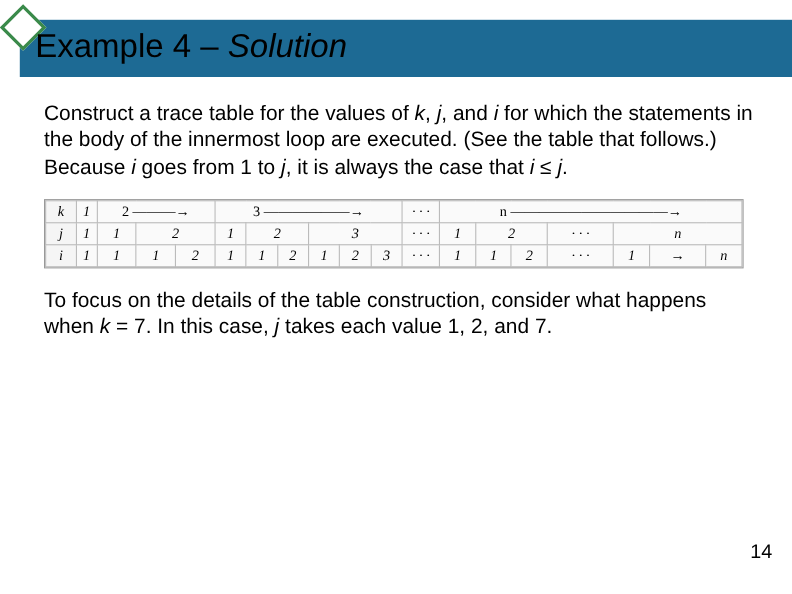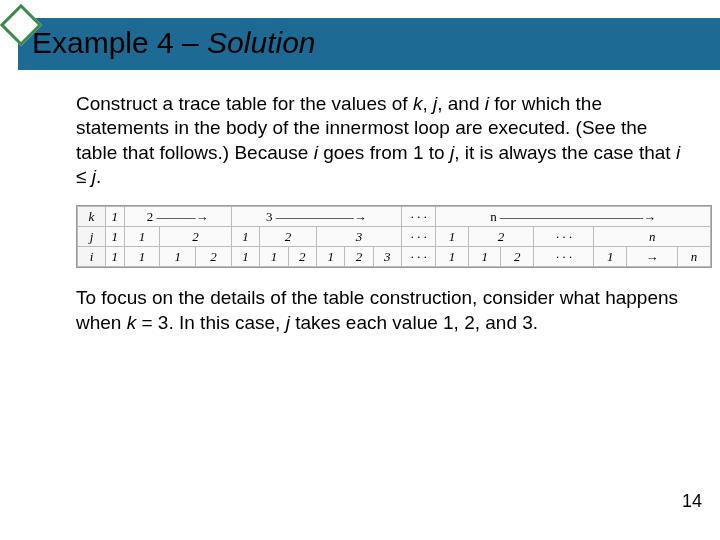--- a/index.html
+++ b/index.html
@@ -36,21 +36,20 @@
     font-size: 30px;
     color: #000;
   }
   .title .num { font-weight: normal; }
   .title .sol { font-style: italic; font-weight: normal; margin-top: 32px; }
   .content {
     position: absolute;
     top: 92px;
     left: 40px;
     right: 34px;
-    margin-left: 36px;
   }
   .para {
     font-size: 19px;
     line-height: 1.28;
     color: #000;
     margin-bottom: 16px;
   }
   .it { font-style: italic; }
   .table-img {
     margin: 10px 0 18px 0;
@@ -148,18 +147,18 @@
         <td>1</td>
         <td>→</td>
         <td>n</td>
       </tr>
     </tbody>
       </table>
   </div>
 
 
   <p class="para">
-    <span>To focus on the details of the table construction, consider what happens when </span><span class="it">k</span><span> = 3. In this case, </span><span class="it">j</span><span> takes each value 1, 2, and 3.</span>
+    <span>To focus on the details of the table construction, consider what happens when </span><span class="it">k</span><span> = 7. In this case, </span><span class="it">j</span><span> takes each value 1, 2, and 7.</span>
   </p>
 
 </div>
 
 <div class="page-num">14</div>
 
 </body></html>

